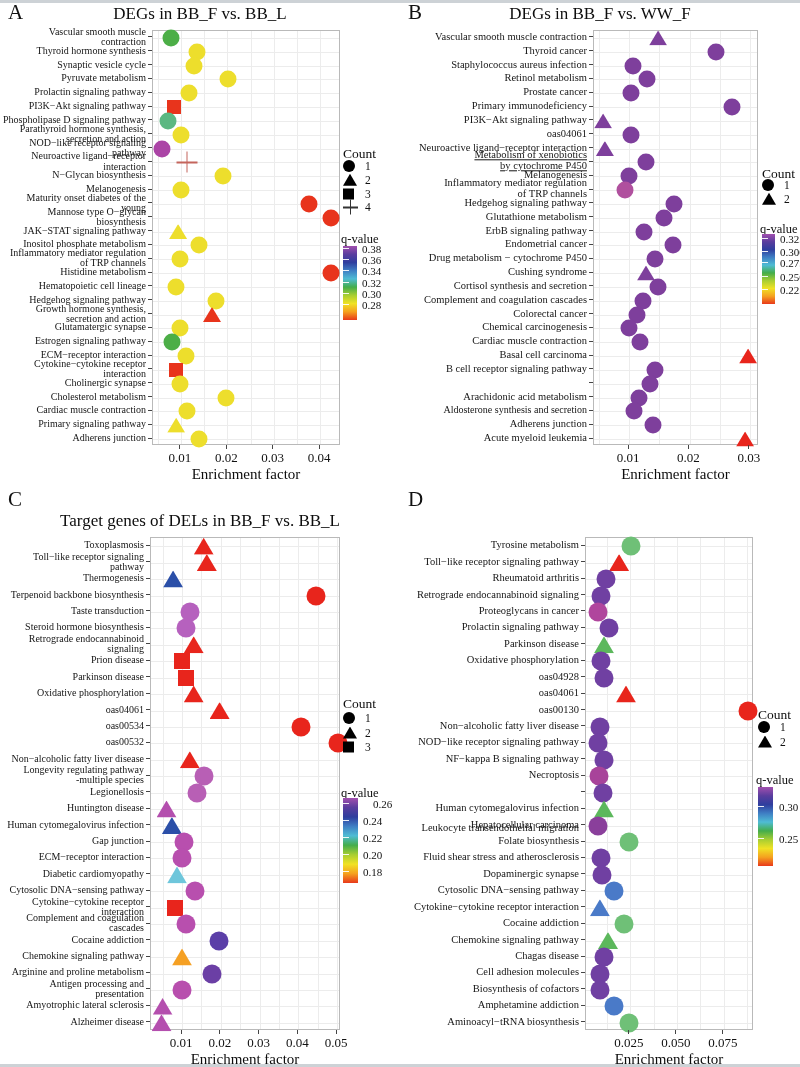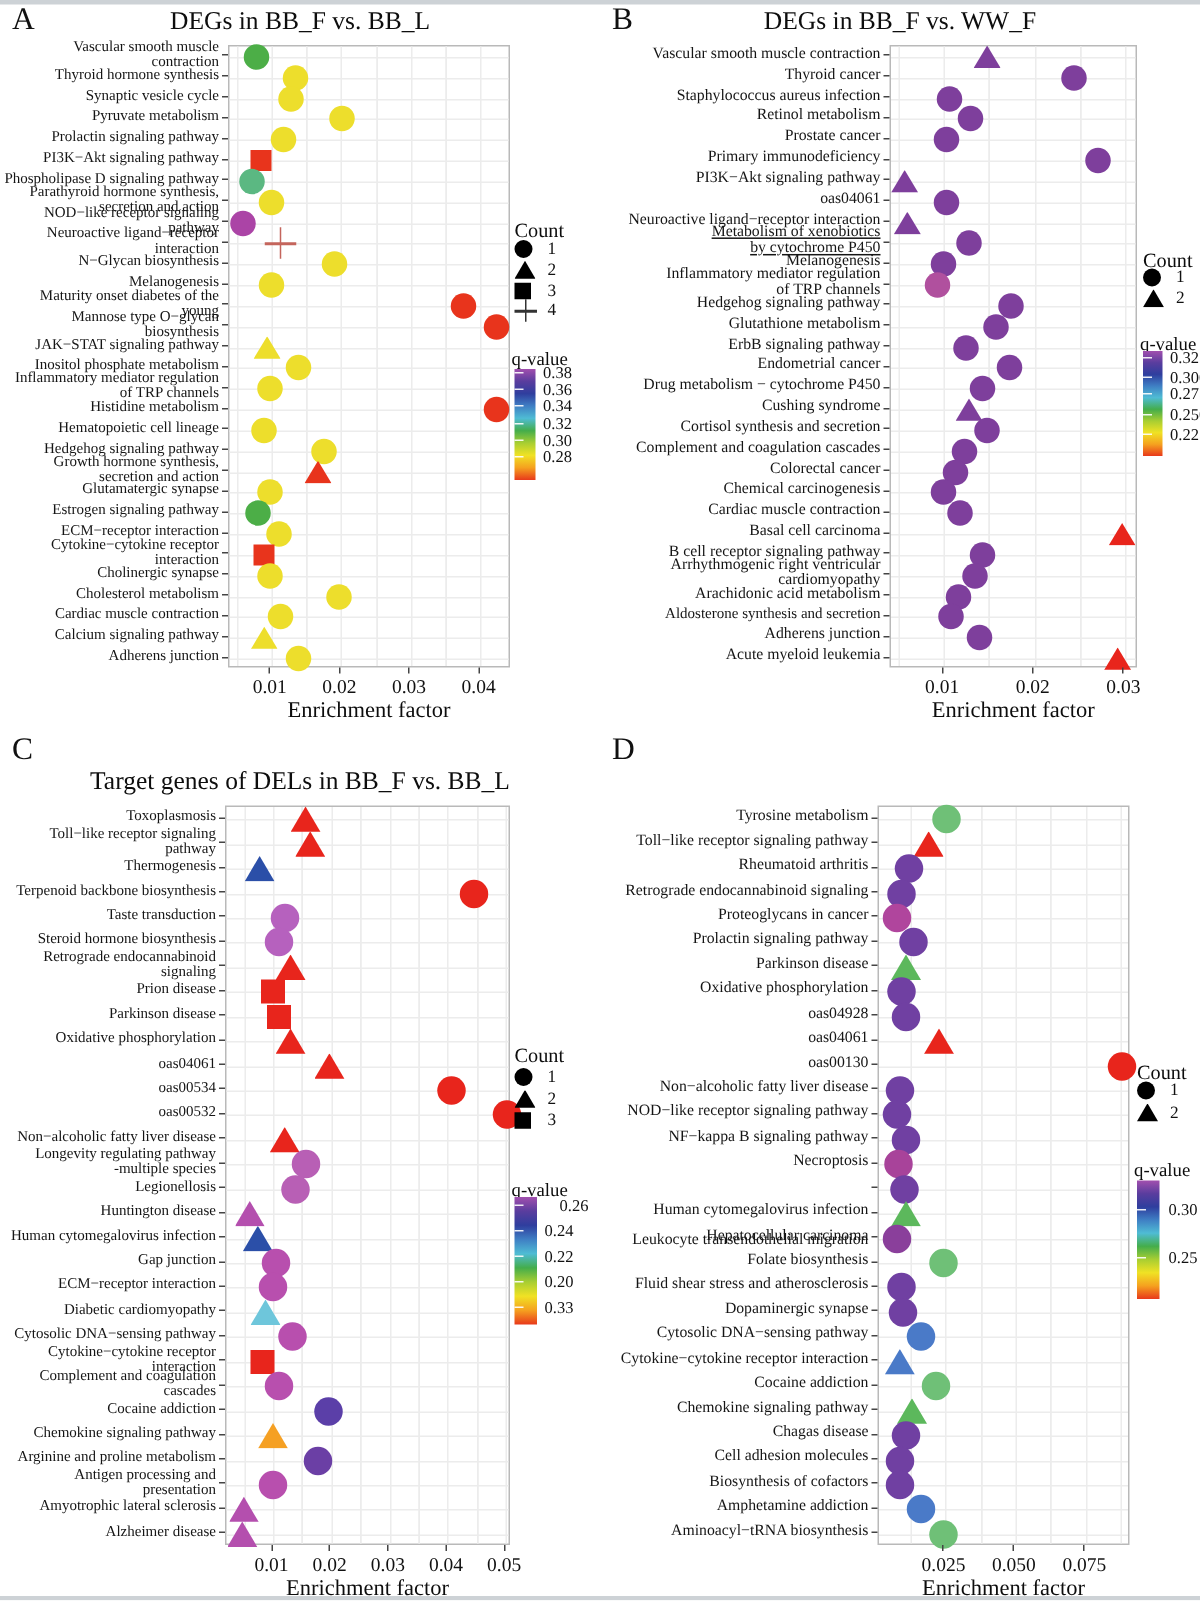--- a/index.html
+++ b/index.html
@@ -218,21 +218,21 @@
       <div class="ylab" style="left: 2px; top: 355.083px; width: 144px; font-size: 10px;">ECM−receptor interaction</div>
       <div class="ytick" style="left: 148px; top: 354.583px;"></div>
       <div class="ylab" style="left: 2px; top: 368.917px; width: 144px; font-size: 10px;">Cytokine−cytokine receptor interaction</div>
       <div class="ytick" style="left: 148px; top: 368.417px;"></div>
       <div class="ylab" style="left: 2px; top: 382.75px; width: 144px; font-size: 10px;">Cholinergic synapse</div>
       <div class="ytick" style="left: 148px; top: 382.25px;"></div>
       <div class="ylab" style="left: 2px; top: 396.583px; width: 144px; font-size: 10px;">Cholesterol metabolism</div>
       <div class="ytick" style="left: 148px; top: 396.083px;"></div>
       <div class="ylab" style="left: 2px; top: 410.417px; width: 144px; font-size: 10px;">Cardiac muscle contraction</div>
       <div class="ytick" style="left: 148px; top: 409.917px;"></div>
-      <div class="ylab" style="left: 2px; top: 424.25px; width: 144px; font-size: 10px;">Calcium signaling pathway</div>
+      <div class="ylab" style="left: 2px; top: 424.25px; width: 144px; font-size: 10px;">Primary signaling pathway</div>
       <div class="ytick" style="left: 148px; top: 423.75px;"></div>
       <div class="ylab" style="left: 2px; top: 438.083px; width: 144px; font-size: 10px;">Adherens junction</div>
       <div class="ytick" style="left: 148px; top: 437.583px;"></div>
       <div class="xtick" style="left: 179.352px; top: 445px;"></div>
       <div class="xticklab" style="left: 179.852px; top: 450px;">0.01</div>
       <div class="xtick" style="left: 225.772px; top: 445px;"></div>
       <div class="xticklab" style="left: 226.272px; top: 450px;">0.02</div>
       <div class="xtick" style="left: 272.191px; top: 445px;"></div>
       <div class="xticklab" style="left: 272.691px; top: 450px;">0.03</div>
       <div class="xtick" style="left: 318.611px; top: 445px;"></div>
@@ -384,22 +384,20 @@
       <div class="ylab" style="left: 2px; top: 313.583px; width: 185px; font-size: 10.5px;">Colorectal cancer</div>
       <div class="ytick" style="left: 189px; top: 313.083px;"></div>
       <div class="ylab" style="left: 2px; top: 327.417px; width: 185px; font-size: 10.5px;">Chemical carcinogenesis</div>
       <div class="ytick" style="left: 189px; top: 326.917px;"></div>
       <div class="ylab" style="left: 2px; top: 341.25px; width: 185px; font-size: 10.5px;">Cardiac muscle contraction</div>
       <div class="ytick" style="left: 189px; top: 340.75px;"></div>
       <div class="ylab" style="left: 2px; top: 355.083px; width: 185px; font-size: 10.5px;">Basal cell carcinoma</div>
       <div class="ytick" style="left: 189px; top: 354.583px;"></div>
       <div class="ylab" style="left: 2px; top: 368.917px; width: 185px; font-size: 10.5px;">B cell receptor signaling pathway</div>
       <div class="ytick" style="left: 189px; top: 368.417px;"></div>
-      <div class="ylab" style="left: 2px; top: 382.75px; width: 185px; font-size: 10.5px;">Arrhythmogenic right ventricular
-cardiomyopathy</div>
       <div class="ytick" style="left: 189px; top: 382.25px;"></div>
       <div class="ylab" style="left: 2px; top: 396.583px; width: 185px; font-size: 10.5px;">Arachidonic acid metabolism</div>
       <div class="ytick" style="left: 189px; top: 396.083px;"></div>
       <div class="ylab" style="left: 2px; top: 410.417px; width: 185px; font-size: 10px;">Aldosterone synthesis and secretion</div>
       <div class="ytick" style="left: 189px; top: 409.917px;"></div>
       <div class="ylab" style="left: 2px; top: 424.25px; width: 185px; font-size: 10.5px;">Adherens junction</div>
       <div class="ytick" style="left: 189px; top: 423.75px;"></div>
       <div class="ylab" style="left: 2px; top: 438.083px; width: 185px; font-size: 10.5px;">Acute myeloid leukemia</div>
       <div class="ytick" style="left: 189px; top: 437.583px;"></div>
       <div class="xtick" style="left: 227.555px; top: 445px;"></div>
@@ -509,21 +507,21 @@
         </div>
         <div class="qtick-dash" style="left: 343px; top: 318.1px;"></div>
         <div class="qtick-label" style="left: 363px; top: 319.1px; padding-left: 10px;">0.26</div>
         <div class="qtick-dash" style="left: 343px; top: 335.1px;"></div>
         <div class="qtick-label" style="left: 363px; top: 336.1px;">0.24</div>
         <div class="qtick-dash" style="left: 343px; top: 352.1px;"></div>
         <div class="qtick-label" style="left: 363px; top: 353.1px;">0.22</div>
         <div class="qtick-dash" style="left: 343px; top: 369.1px;"></div>
         <div class="qtick-label" style="left: 363px; top: 370.1px;">0.20</div>
         <div class="qtick-dash" style="left: 343px; top: 386.1px;"></div>
-        <div class="qtick-label" style="left: 363px; top: 387.1px;">0.33</div>
+        <div class="qtick-label" style="left: 363px; top: 387.1px;">0.18</div>
       </div>
   <div class="ylab" style="left: 2px; top: 60.2167px; width: 142px; font-size: 10px;">Toxoplasmosis</div>
       <div class="ytick" style="left: 146px; top: 59.7167px;"></div>
       <div class="ylab" style="left: 2px; top: 76.65px; width: 142px; font-size: 10px;">Toll−like receptor signaling pathway</div>
       <div class="ytick" style="left: 146px; top: 76.15px;"></div>
       <div class="ylab" style="left: 2px; top: 93.0833px; width: 142px; font-size: 10px;">Thermogenesis</div>
       <div class="ytick" style="left: 146px; top: 92.5833px;"></div>
       <div class="ylab" style="left: 2px; top: 109.517px; width: 142px; font-size: 10px;">Terpenoid backbone biosynthesis</div>
       <div class="ytick" style="left: 146px; top: 109.017px;"></div>
       <div class="ylab" style="left: 2px; top: 125.95px; width: 142px; font-size: 10px;">Taste transduction</div>

